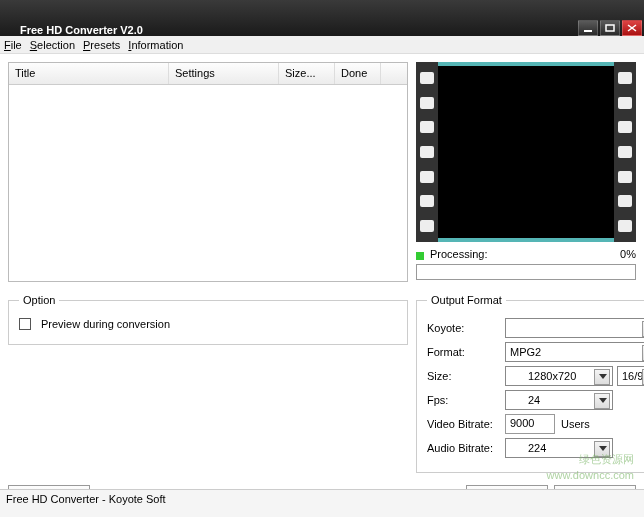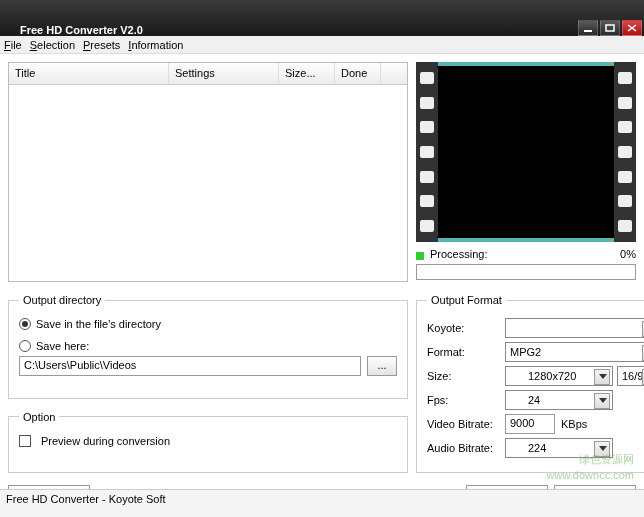--- a/index.html
+++ b/index.html
@@ -137,35 +137,20 @@
     </div>
     <div class="proc-row">
       <span class="proc-led"></span>
       <span>Processing:</span>
       <span style="flex:1"></span>
       <span>0%</span>
     </div>
     <div class="proc-bar"></div>
   </div>
 
-  <fieldset class="outdir">
-    <legend>Output directory</legend>
-    <div class="radio-row">
-      <span class="radio checked"></span>
-      <span>Save in the file's directory</span>
-    </div>
-    <div class="radio-row" style="margin-top:10px">
-      <span class="radio"></span>
-      <span>Save here:</span>
-    </div>
-    <div class="path-row">
-      <div class="textfield">C:\Users\Public\Videos</div>
-      <div class="btn-sm">...</div>
-    </div>
-  </fieldset>
 
   <fieldset class="outfmt">
     <legend>Output Format</legend>
     <div class="fm-row">
       <span class="lbl">Koyote:</span>
       <div class="select">
           <span></span>
         </div>
     </div>
     <div class="fm-row">
@@ -187,21 +172,21 @@
     <div class="fm-row">
       <span class="lbl">Fps:</span>
       <div class="select w80">
           <span>24</span>
           <span class="arrow"></span>
         </div>
     </div>
     <div class="fm-row">
       <span class="lbl">Video Bitrate:</span>
       <div class="textfield" style="flex:0 0 50px">9000</div>
-      <span class="unit">KBps</span>
+      <span class="unit">Users</span>
     </div>
     <div class="fm-row">
       <span class="lbl">Audio Bitrate:</span>
       <div class="select w80">
           <span>224</span>
           <span class="arrow"></span>
         </div>
     </div>
   </fieldset>
 

